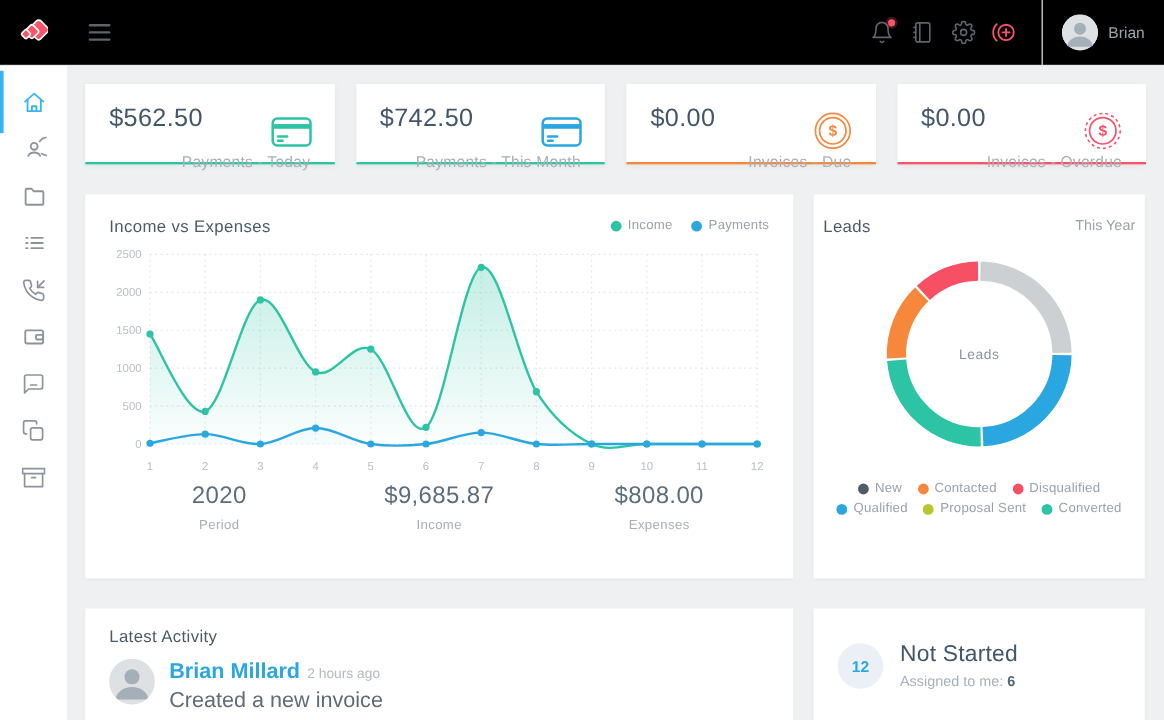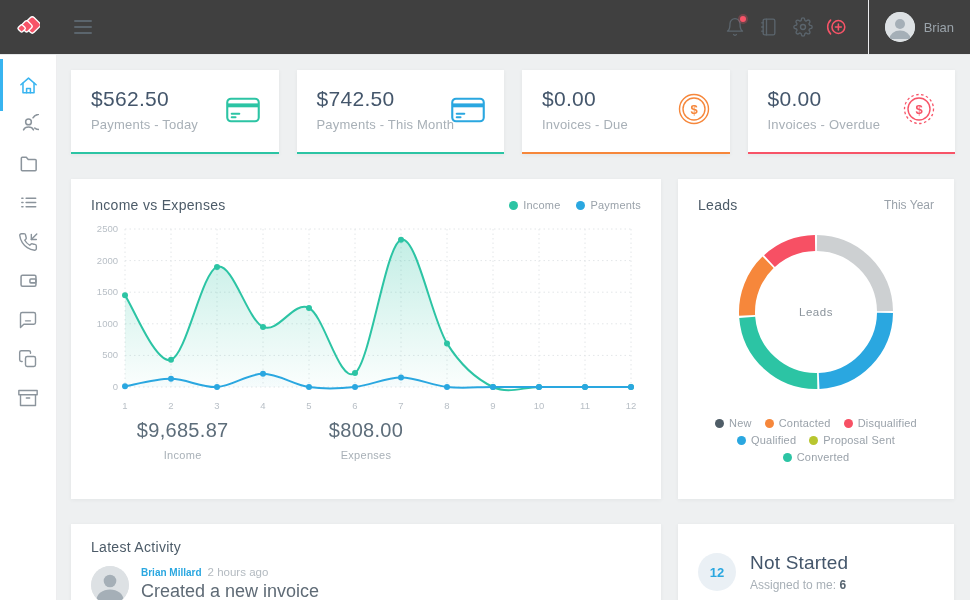--- a/index.html
+++ b/index.html
@@ -1,19 +1,19 @@
 <!DOCTYPE html>
 <html style="--bg: #eef0f1; --accent-teal: #2cc4a4; --accent-blue: #2aa7e0; --accent-orange: #f6873b; --accent-red: #f75468; --sidebar-active: #38b4f0; --text-dark: #44566b; --text-muted: #a8b0b7;"><head>
 <meta charset="utf-8">
 <style>
   html,body{margin:0;padding:0;background:#eef0f1;font-family:"Liberation Sans","DejaVu Sans",sans-serif;}
   .screen{position:relative;width:970px;height:600px;overflow:hidden;background:var(--bg,#eef0f1);}
 
   
-  .topbar{position:absolute;top:0;left:0;right:0;height:54px;background:#404040;border-bottom:1px solid #e7e9ea;display:flex;align-items:center;z-index:20;}
+  .topbar{position:absolute;top:0;left:0;right:0;height:54px;background:#000000;border-bottom:1px solid #e7e9ea;display:flex;align-items:center;z-index:20;}
   .logo-cell{width:56px;height:100%;display:flex;align-items:center;justify-content:center;}
   .hamburger{margin-left:10px;width:34px;height:34px;display:flex;flex-direction:column;justify-content:center;gap:4px;cursor:pointer;background:none;border:none;padding:0 8px;}
   .hamburger span{display:block;width:18px;height:2px;background:#5b656d;border-radius:1px;}
   .topbar-right{margin-left:auto;display:flex;align-items:center;height:100%;}
   .icon-btn{position:relative;width:34px;height:34px;display:flex;align-items:center;justify-content:center;background:none;border:none;cursor:pointer;padding:0;margin-right:0;}
   .icon-btn svg{display:block;}
   .user-cell{height:100%;display:flex;align-items:center;gap:9px;border-left:1px solid #ececee;margin-left:14px;padding:0 16px 0 16px;cursor:pointer;}
   .user-name{font-size:13px;color:#9aa3aa;}
   .avatar{border-radius:50%;overflow:hidden;background:#dfe3e6;flex:none;}
   .bell-dot{position:absolute;top:4px;right:4px;width:10px;height:10px;border-radius:50%;background:rgba(247,84,104,.25);}
@@ -23,47 +23,47 @@
   .sidebar{position:absolute;top:54px;left:0;bottom:0;width:56px;background:#fff;box-shadow:1px 0 0 #ededef;z-index:15;display:flex;flex-direction:column;align-items:center;padding-top:12px;}
   .side-item{position:relative;width:100%;height:39px;display:flex;align-items:center;justify-content:center;cursor:pointer;}
   .side-item svg{stroke:#8b949c;}
   .side-item.active svg{stroke:var(--sidebar-active);}
   .side-item.active::before{content:'';position:absolute;left:0;top:-7px;height:52px;width:3px;background:var(--sidebar-active);}
 
   
   .main{position:absolute;top:54px;left:56px;right:0;bottom:0;padding:16px 15px 0 15px;box-sizing:border-box;}
   .cards-row{display:grid;grid-template-columns:repeat(4,1fr);gap:18px;margin-bottom:25px;}
   .card{background:#fff;box-shadow:0 1px 4px rgba(50,60,70,.06);box-sizing:border-box;}
-  .stat-card{height:84px;padding:17px 20px;position:relative;border-bottom:2px solid var(--sc,#ccc);}
+  .stat-card{height:67px;padding:17px 20px;position:relative;border-bottom:2px solid var(--sc,#ccc);}
   .stat-value{font-size:21px;color:var(--text-dark);letter-spacing:.3px;}
-  .stat-label{font-size:13px;color:var(--text-muted);margin-top:6px;letter-spacing:.2px;}
+  .stat-label{font-size:13px;color:var(--text-muted);margin-top:16px;letter-spacing:.2px;text-align:right;}
   .stat-icon{position:absolute;right:18px;top:25px;}
 
   .row2,.row3{display:grid;grid-template-columns:590px 276px;gap:17px;}
   .row2{margin-bottom:25px;}
   .chart-card{height:320px;padding:18px 20px;}
   .card-title{font-size:14px;color:#4c5b68;letter-spacing:.3px;}
   .chart-head{display:flex;justify-content:space-between;align-items:center;}
   .legend{display:flex;gap:16px;align-items:center;}
   .legend-item{display:flex;align-items:center;gap:5px;cursor:pointer;}
   .legend-item .dot{width:9px;height:9px;border-radius:50%;flex:none;}
   .legend-item .lbl{font-size:11px;color:#9aa2aa;letter-spacing:.2px;}
   .summary{display:grid;grid-template-columns:1fr 1fr 1fr;text-align:center;margin-top:2px;}
   .sum-value{font-size:20px;color:#5d6d7a;letter-spacing:.3px;}
   .sum-label{font-size:11px;color:var(--text-muted);margin-top:7px;letter-spacing:.3px;}
 
-  .leads-card{height:320px;padding:18px 20px;}
+  .leads-card{height:320px;padding:18px 8px;}
   .donut-wrap{width:170px;margin:14px auto 0;}
   .donut-legend{display:flex;flex-wrap:wrap;justify-content:center;column-gap:13px;row-gap:5px;margin-top:16px;padding:0 4px;}
   .donut-legend .lbl{font-size:11px;text-align:center;}
 
   .bottom-card{height:200px;padding:15px 20px;}
   .activity-item{display:flex;gap:12px;margin-top:11px;align-items:flex-start;}
   .act-line1{display:flex;align-items:baseline;gap:6px;}
-  .act-name{font-size:10px;font-weight:600;color:var(--accent-blue);cursor:pointer;}
+  .act-name{font-size:18px;font-weight:600;color:var(--accent-blue);cursor:pointer;}
   .act-time{font-size:11.5px;color:#b3bac0;}
   .act-action{font-size:18px;color:#5f6b76;margin-top:3px;}
   .proj-item{display:flex;gap:14px;margin-top:13px;align-items:center;}
   .badge{width:38px;height:38px;border-radius:50%;background:#eaf0f5;color:var(--accent-blue);font-weight:700;font-size:13px;display:flex;align-items:center;justify-content:center;flex:none;}
   .proj-status{font-size:19px;color:var(--text-dark);letter-spacing:.2px;}
   .proj-assigned{font-size:12px;color:var(--text-muted);margin-top:4px;}
   .proj-assigned b{color:#55636f;}
 </style>
 </head>
 <body>
@@ -332,20 +332,24 @@
             <circle cx="264" cy="168" r="3" fill="#2aa7e0"></circle>
             <circle cx="310" cy="158.51999999999998" r="3" fill="#2aa7e0"></circle>
             <circle cx="356" cy="168" r="3" fill="#2aa7e0"></circle>
             <circle cx="402" cy="168" r="3" fill="#2aa7e0"></circle>
             <circle cx="448" cy="168" r="3" fill="#2aa7e0"></circle>
             <circle cx="494" cy="168" r="3" fill="#2aa7e0"></circle>
             <circle cx="540" cy="168" r="3" fill="#2aa7e0"></circle>
           </svg>
         <div class="summary">
           <div>
+            <div class="sum-value">2020</div>
+            <div class="sum-label">Period</div>
+          </div>
+          <div>
             <div class="sum-value">$9,685.87</div>
             <div class="sum-label">Income</div>
           </div>
           <div>
             <div class="sum-value">$808.00</div>
             <div class="sum-label">Expenses</div>
           </div>
         </div>
       </div>
 

